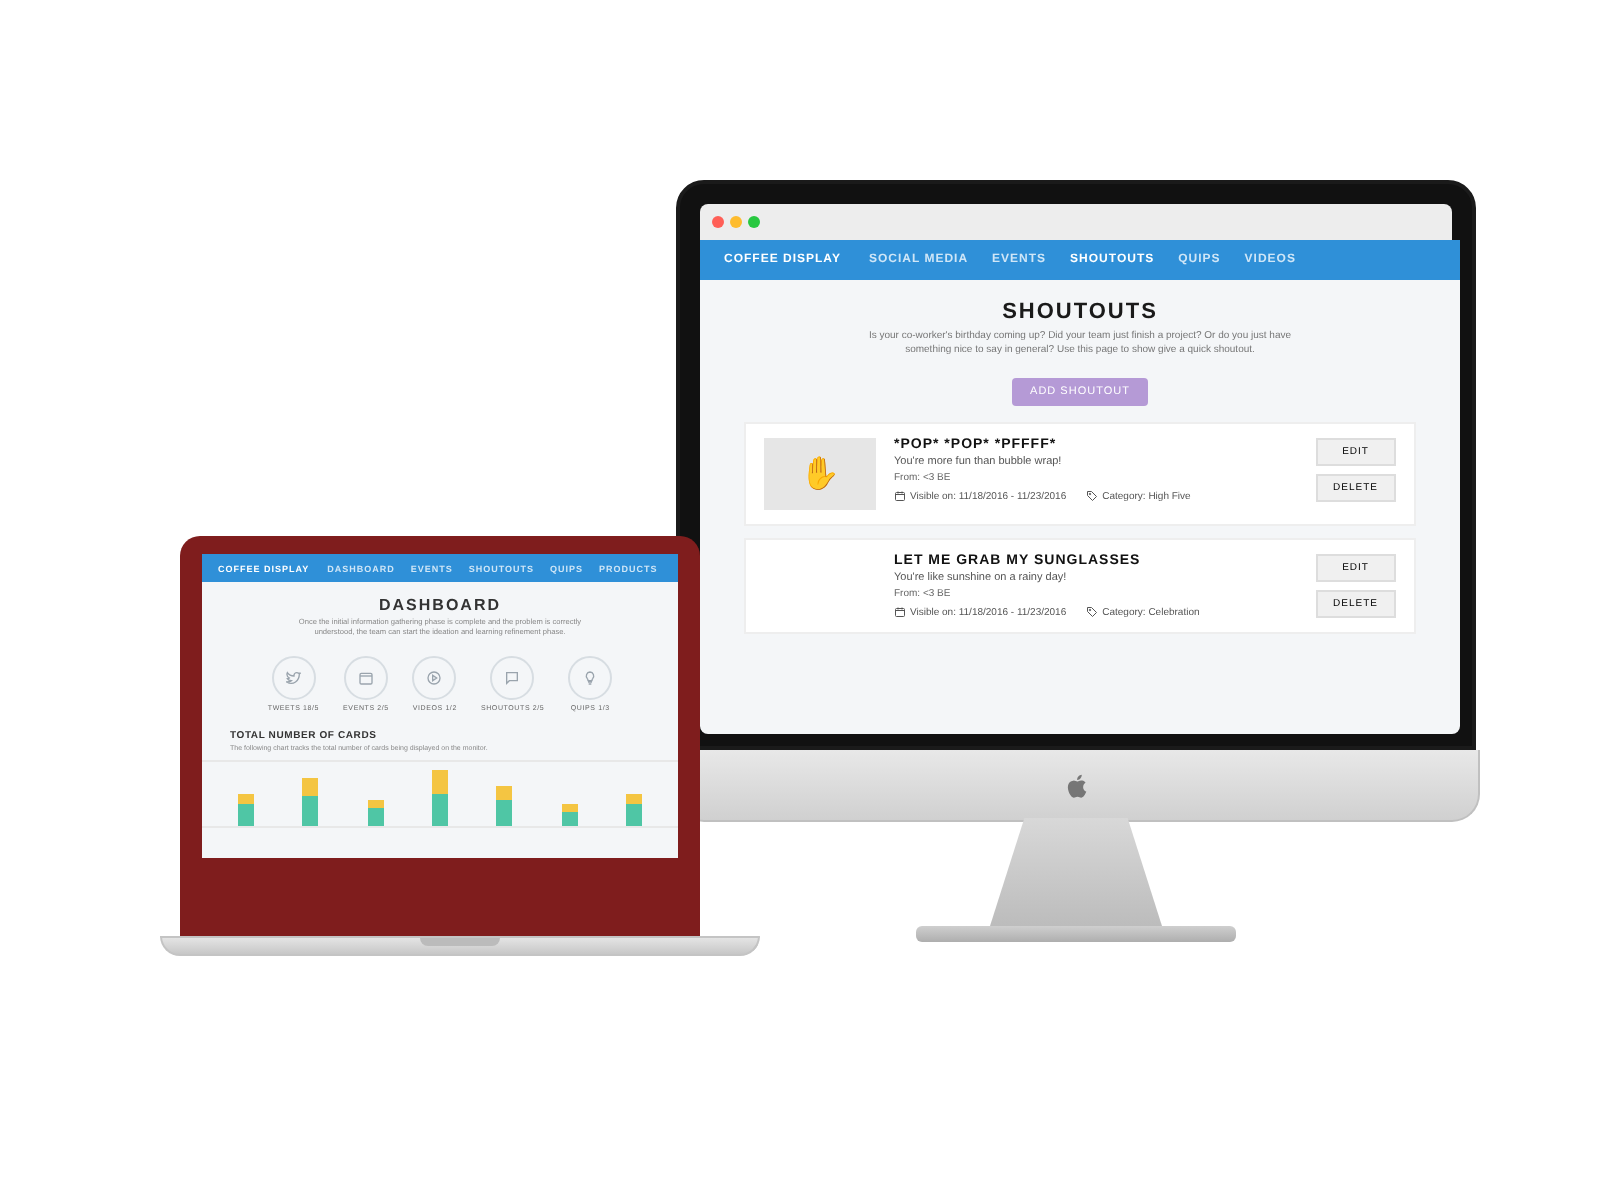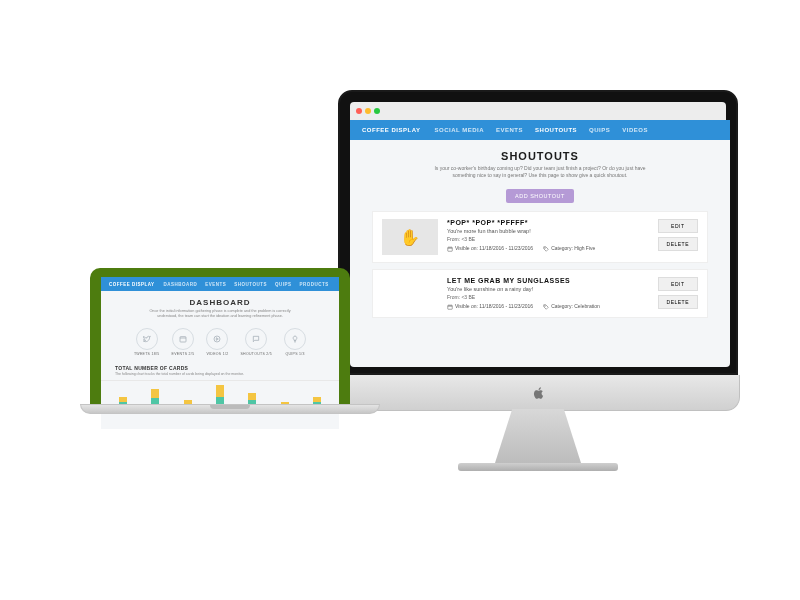--- a/index.html
+++ b/index.html
@@ -30,21 +30,21 @@
   .card-body h3{ font-size:7px; letter-spacing:.5px; font-weight:700; color:#111; margin-bottom:2px;}
   .card-body .sub{ font-size:5.5px; color:#555; margin-bottom:2px;}
   .card-body .from{ font-size:5px; color:#666; margin-bottom:3px;}
   .meta{ font-size:5px; color:#555; display:flex; gap:10px; align-items:center;}
   .meta .ic{ display:inline-block; width:6px;height:6px; margin-right:2px; vertical-align:middle;}
   .card-actions{ display:flex; flex-direction:column; gap:4px; flex:none;}
   .card-actions button{ background:#f0f0f0; border:1px solid #ddd; font-size:5px; padding:3px 8px; letter-spacing:.5px; cursor:pointer; font-family:inherit;}
 
   
   .macbook { position: absolute; left: 80px; top: 268px; width: 280px; }
-  .mb-screen { width: 260px; height: 136px; background:#4d7c0f; border-radius:10px 10px 0 0; padding:9px 11px; margin:0 auto; }
+  .mb-screen { width: 260px; height: 200px; background:#7f1d1d; border-radius:10px 10px 0 0; padding:9px 11px; margin:0 auto; }
   .mb-base { width:300px; height:10px; background:linear-gradient(#e4e4e4,#c7c7c7); border-radius:0 0 10px 10px; margin:0 auto; position:relative; border:1px solid #c4c4c4;}
   .mb-base::before{ content:""; position:absolute; top:0; left:50%; transform:translateX(-50%); width:40px; height:4px; background:#bbb; border-radius:0 0 4px 4px;}
   .app-dash{ background:#f4f6f8; width:238px; height:152px; font-size:4.5px; color:#333; overflow:hidden;}
   .app-dash .topbar{ height:14px; padding:0 8px; gap:9px; font-size:4.5px;}
   .app-dash .topbar .nav{ gap:8px;}
   .dash-title{ text-align:center; padding:7px 20px 3px;}
   .dash-title h1{ font-size:8px; letter-spacing:1px; font-weight:700; margin-bottom:2px;}
   .dash-title p{ font-size:3.8px; color:#888; line-height:1.3; max-width:160px; margin:0 auto;}
   .circles{ display:flex; justify-content:center; gap:12px; padding:6px 0 5px;}
   .circ{ text-align:center;}

